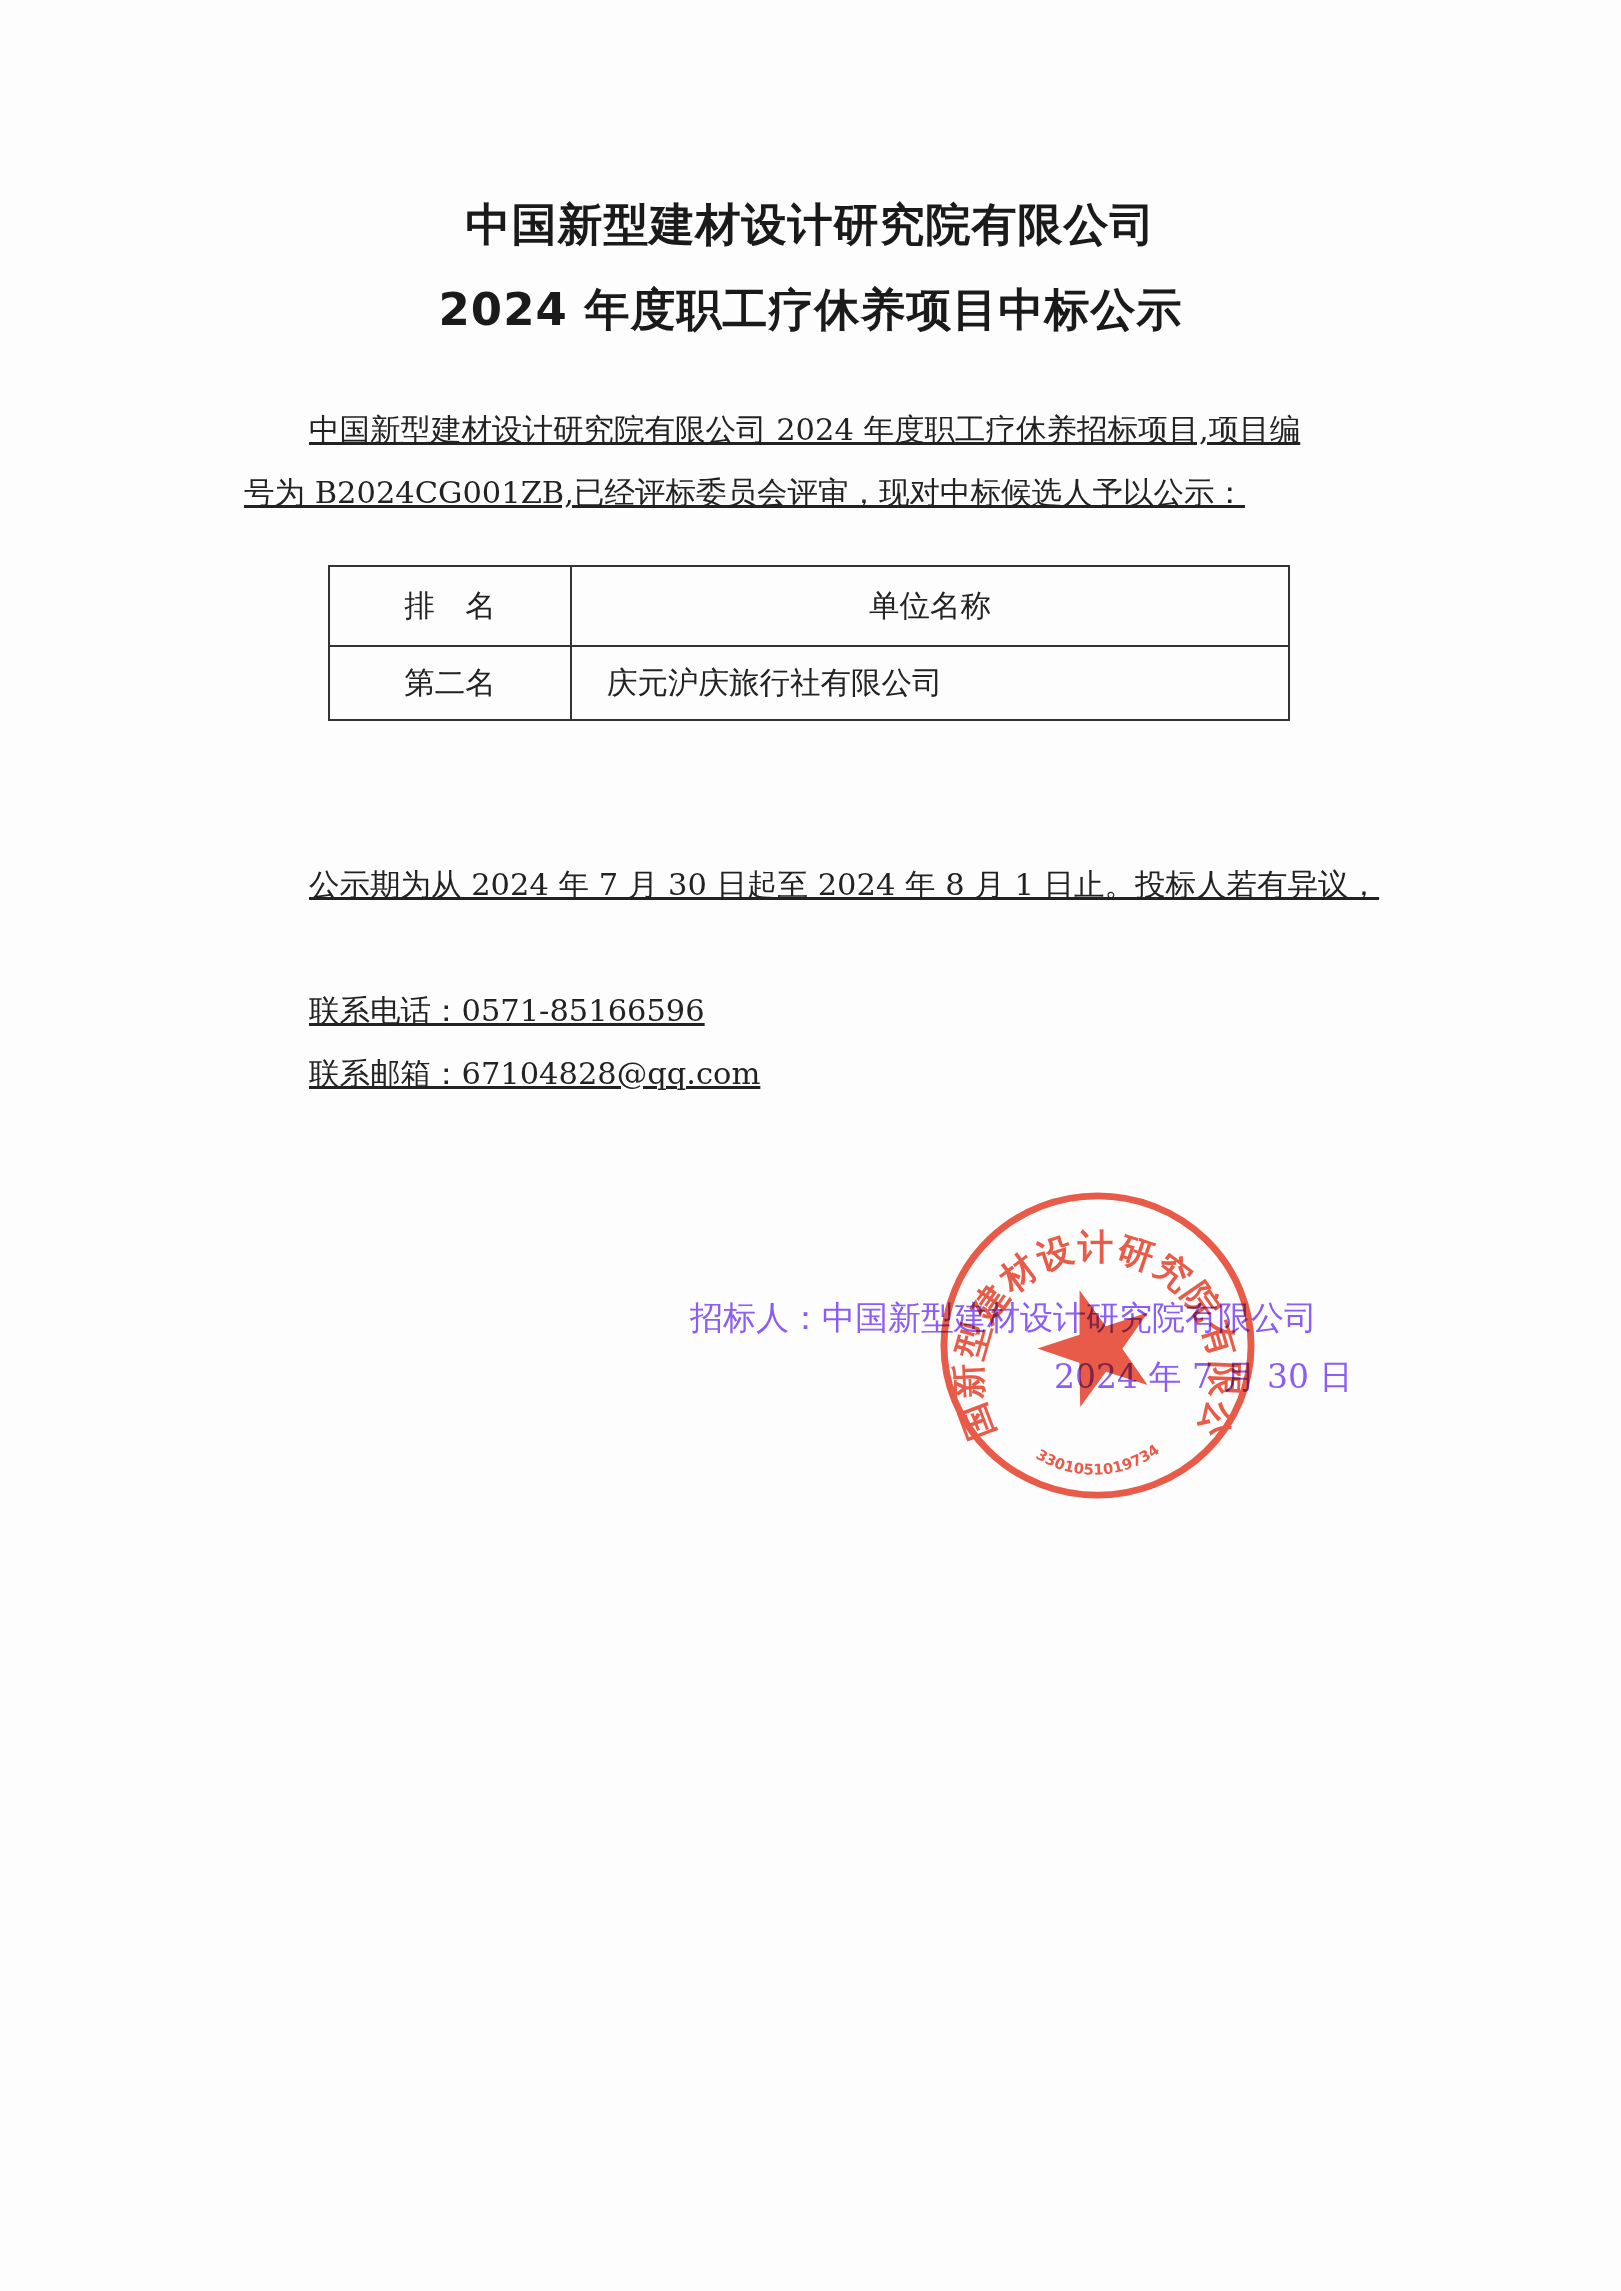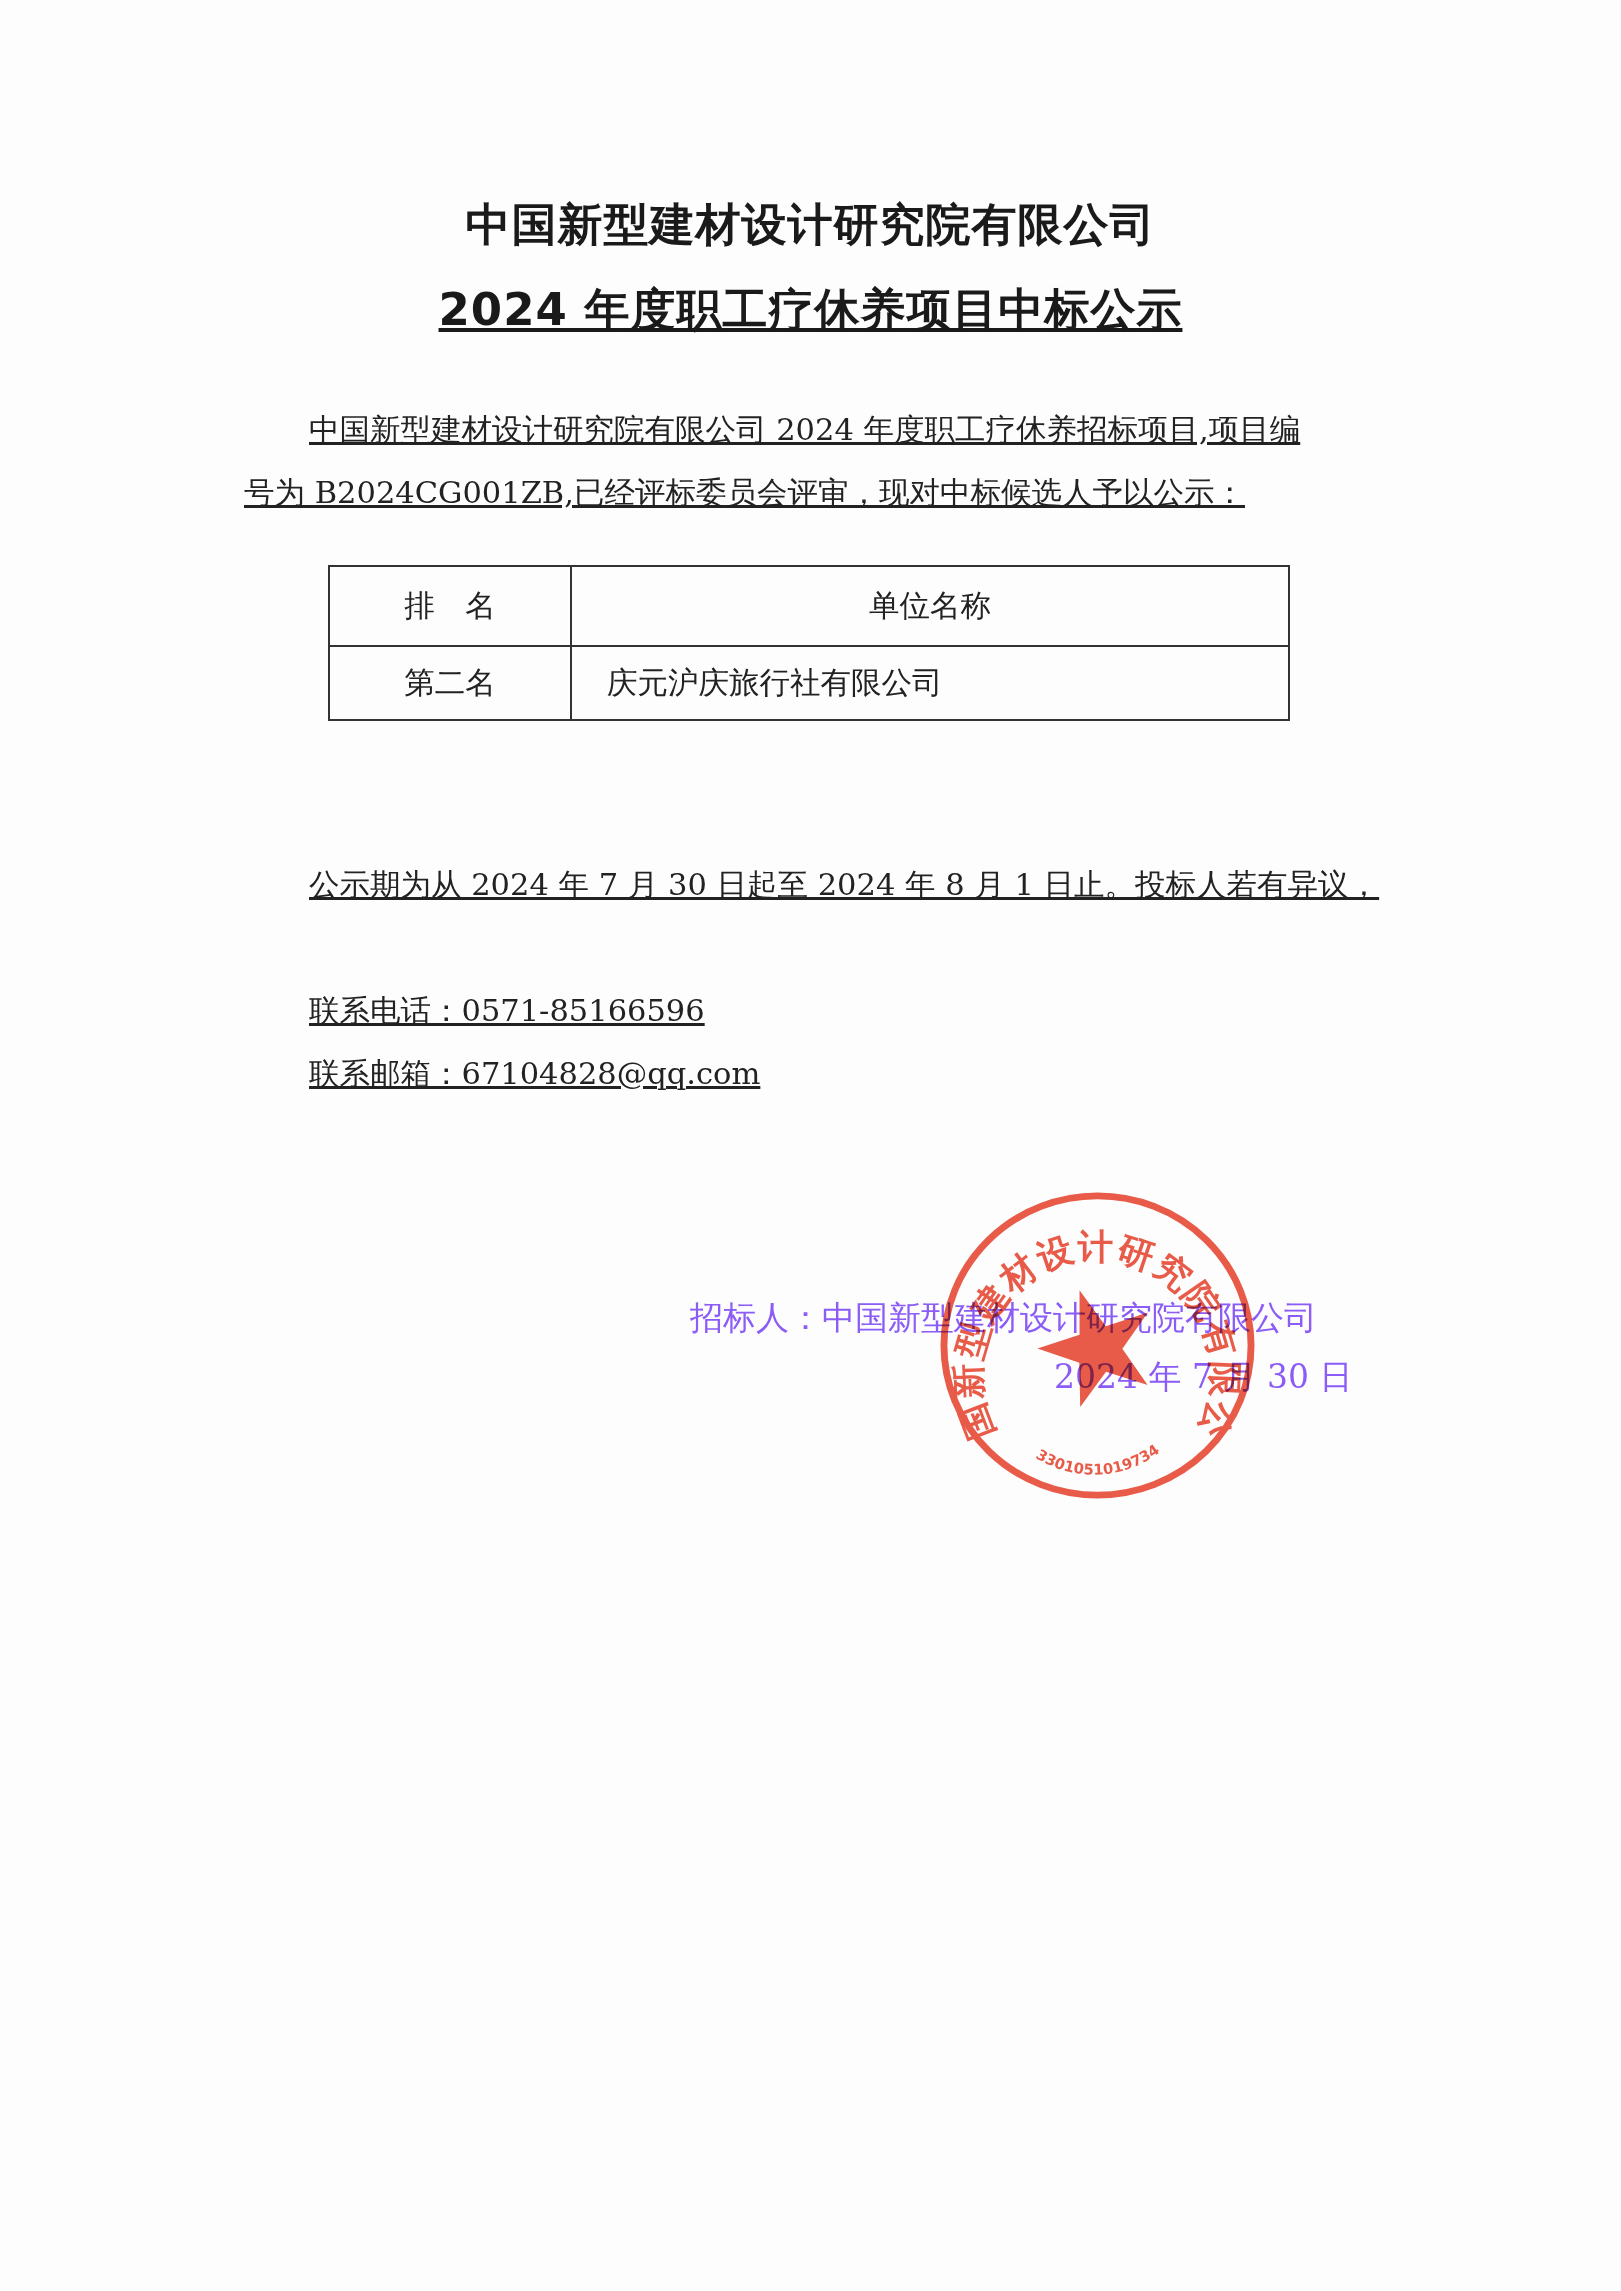--- a/index.html
+++ b/index.html
@@ -27,21 +27,21 @@
       width: 1621px;
       text-align: center;
       font-family: "DejaVu Sans", "Liberation Sans", sans-serif;
       font-weight: bold;
       font-size: 45px;
       line-height: 55px;
       color: #1a1a1a;
       letter-spacing: 1px;
     }
     .title.l1 { top: 197px; padding-left: 0px; }
-    .title.l2 { top: 282px; text-decoration: underline; }
+    .title.l2 { top: 282px; }
     .body-line {
       position: absolute;
       left: 244px;
       width: 1133px;
       font-size: 30.5px;
       line-height: 39px;
       white-space: nowrap;
       color: #222;
       text-decoration: underline;
     }

